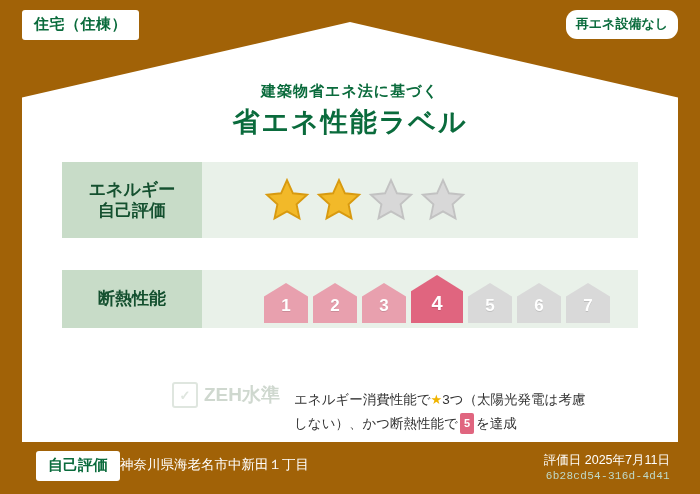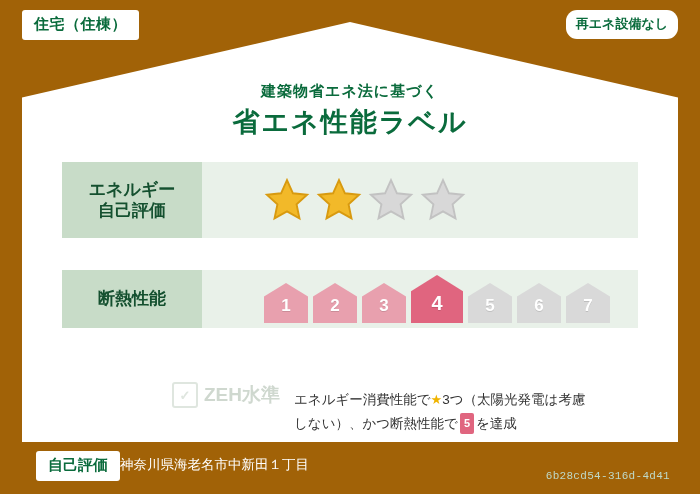--- a/index.html
+++ b/index.html
@@ -246,16 +246,17 @@
           <span>エネルギー消費性能で</span><span class="inline-star">★</span><span>3つ（太陽光発電</span><span>は考慮しない）、かつ断熱性能で</span><span class="inline-badge">5</span><span>を達成</span>
         </div>
       </div>
 
     </div>
   </div>
 
   <div class="bottom">
     <div class="self-eval">自己評価</div>
     <div class="address">神奈川県海老名市中新田１丁目</div>
+    <div class="eval-date">評価日 2025年7月11日</div>
     <div class="eval-id">6b28cd54-316d-4d41</div>
   </div>
 
 </div>
 
 </body></html>

